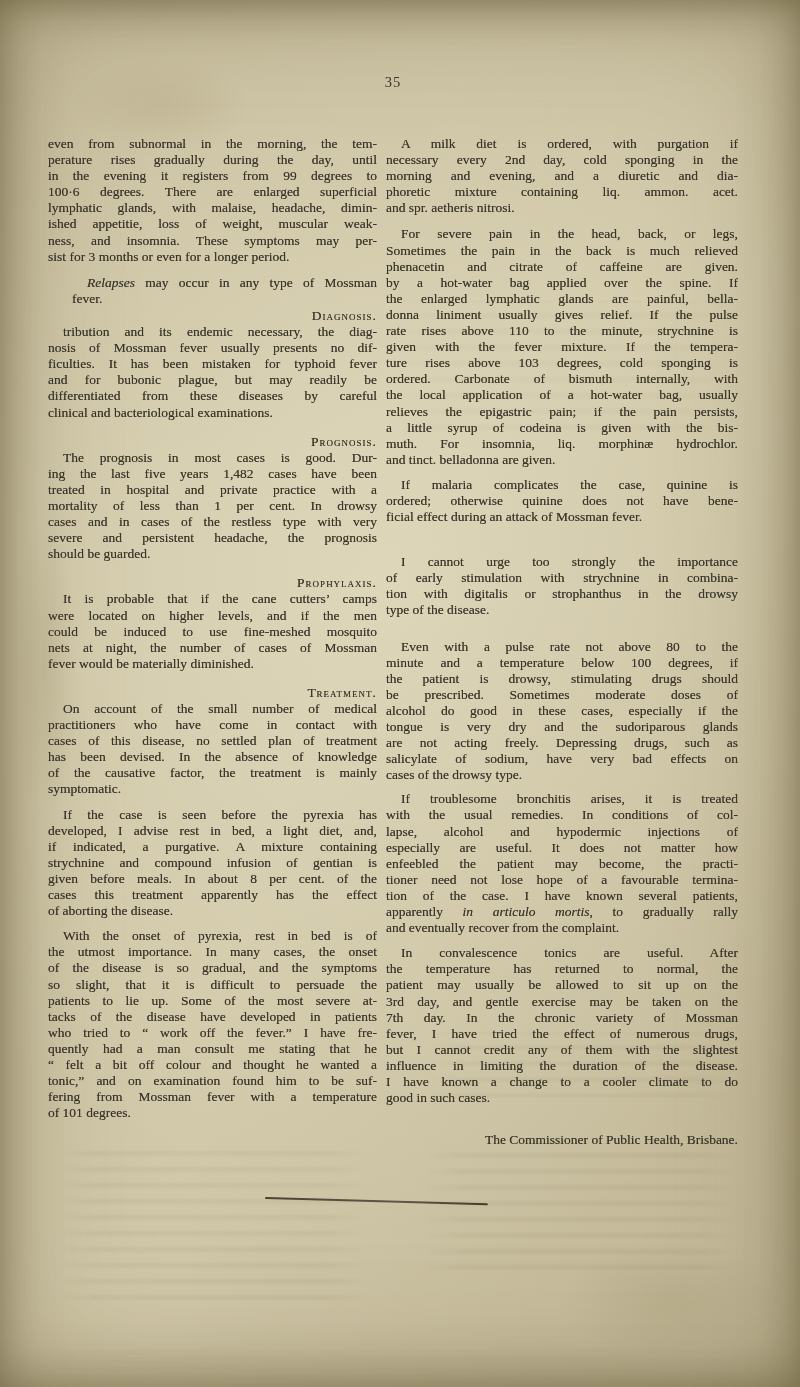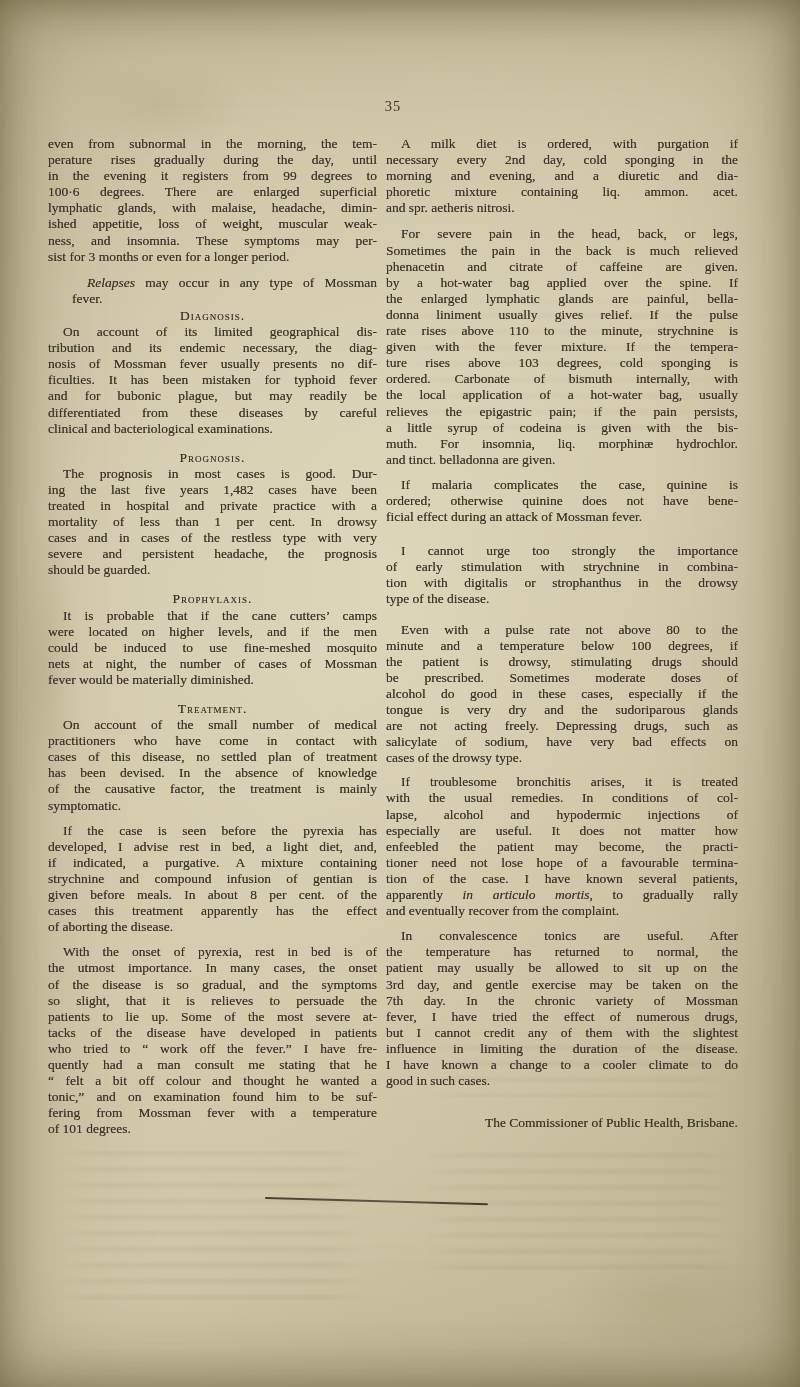--- a/index.html
+++ b/index.html
@@ -15,41 +15,41 @@
       linear-gradient(160deg, rgba(120,105,65,0.10), rgba(120,105,65,0) 32%),
       radial-gradient(ellipse at 100% 100%, rgba(110,95,55,0.16), transparent 55%);
     box-shadow:
       inset 0 0 130px rgba(105,92,55,0.38),
       inset 0 20px 42px -18px rgba(90,78,45,0.50),
       inset 0 -24px 55px -20px rgba(90,78,45,0.42),
       inset 26px 0 60px -28px rgba(90,78,45,0.35),
       inset -26px 0 60px -28px rgba(90,78,45,0.35);
   }
   .pagenum{
-    position:absolute;top:98px;left:48px;width:690px;
+    position:absolute;top:74px;left:48px;width:690px;
     text-align:center;font-size:14.5px;letter-spacing:1px;
   }
   .col{position:absolute;top:136px;font-size:13.5px;line-height:16.1px;
        text-shadow:0 0 0.6px rgba(56,50,38,0.65);}
   .col-left{left:48px;width:329px;}
   .col-right{left:386px;width:352px;}
   .para{margin:9px 0 0 0;}
   .para.first{margin-top:0;}
   .para.after-heading{margin-top:0;}
   .pline{
     text-align:justify;
     text-align-last:justify;
     -moz-text-align-last:justify;
     min-height:16.1px;
     overflow:hidden;
   }
   .pline.last{text-align-last:left;-moz-text-align-last:left;}
   .para.indent .pline:first-child{text-indent:15px;}
   .heading{
-    text-align:center;
+    text-align:right;
     font-variant-caps:small-caps;
     letter-spacing:1px;
     margin:13px 0 0 0;
     min-height:16.1px;
   }
   .heading.tight{margin-top:1px;}
   em{font-style:italic;}
   .closing{
     margin-top:26px;
     text-indent:26px;
@@ -109,21 +109,20 @@
     <div class="para indent" style="margin-top:10px;margin-left:24px;">
       <div class="pline" style="text-indent:15px;">
         <em>Relapses</em><span> may occur in any type of Mossman</span>
       </div>
       <div class="pline last">fever.</div>
     </div>
 
     <div class="heading tight">Diagnosis.</div>
 
     <div class="para indent after-heading">
-        <div class="pline">On account of its limited geographical dis-</div>
         <div class="pline">tribution and its endemic necessary, the diag-</div>
         <div class="pline">nosis of Mossman fever usually presents no dif-</div>
         <div class="pline">ficulties.  It has been mistaken for typhoid fever</div>
         <div class="pline">and for bubonic plague, but may readily be</div>
         <div class="pline">differentiated from these diseases by careful</div>
         <div class="pline last">clinical and bacteriological examinations.</div>
       </div>
 
     <div class="heading">Prognosis.</div>
 
@@ -165,21 +164,21 @@
         <div class="pline">strychnine and compound infusion of gentian is</div>
         <div class="pline">given before meals.  In about 8 per cent. of the</div>
         <div class="pline">cases this treatment apparently has the effect</div>
         <div class="pline last">of aborting the disease.</div>
       </div>
 
     <div class="para indent">
         <div class="pline">With the onset of pyrexia, rest in bed is of</div>
         <div class="pline">the utmost importance.  In many cases, the onset</div>
         <div class="pline">of the disease is so gradual, and the symptoms</div>
-        <div class="pline">so slight, that it is relieves to persuade the</div>
+        <div class="pline">so slight, that it is difficult to persuade the</div>
         <div class="pline">patients to lie up.  Some of the most severe at-</div>
         <div class="pline">tacks of the disease have developed in patients</div>
         <div class="pline">who tried to “ work off the fever.”  I have fre-</div>
         <div class="pline">quently had a man consult me stating that he</div>
         <div class="pline">“ felt a bit off colour and thought he wanted a</div>
         <div class="pline">tonic,” and on examination found him to be suf-</div>
         <div class="pline">fering from Mossman fever with a temperature</div>
         <div class="pline last">of 101 degrees.</div>
       </div>
 
@@ -212,28 +211,28 @@
         <div class="pline">muth.  For insomnia, liq. morphinæ hydrochlor.</div>
         <div class="pline last">and tinct. belladonna are given.</div>
       </div>
 
     <div class="para indent">
         <div class="pline">If malaria complicates the case, quinine is</div>
         <div class="pline">ordered; otherwise quinine does not have bene-</div>
         <div class="pline last">ficial effect during an attack of Mossman fever.</div>
       </div>
 
-    <div class="para indent" style="margin-top:18px;">
+    <div class="para indent" style="margin-top:29px;">
         <div class="pline">I cannot urge too strongly the importance</div>
         <div class="pline">of early stimulation with strychnine in combina-</div>
         <div class="pline">tion with digitalis or strophanthus in the drowsy</div>
         <div class="pline last">type of the disease.</div>
       </div>
 
-    <div class="para indent" style="margin-top:14px;">
+    <div class="para indent" style="margin-top:20px;">
         <div class="pline">Even with a pulse rate not above 80 to the</div>
         <div class="pline">minute and a temperature below 100 degrees, if</div>
         <div class="pline">the patient is drowsy, stimulating drugs should</div>
         <div class="pline">be prescribed.  Sometimes moderate doses of</div>
         <div class="pline">alcohol do good in these cases, especially if the</div>
         <div class="pline">tongue is very dry and the sudoriparous glands</div>
         <div class="pline">are not acting freely.  Depressing drugs, such as</div>
         <div class="pline">salicylate of sodium, have very bad effects on</div>
         <div class="pline last">cases of the drowsy type.</div>
       </div>

